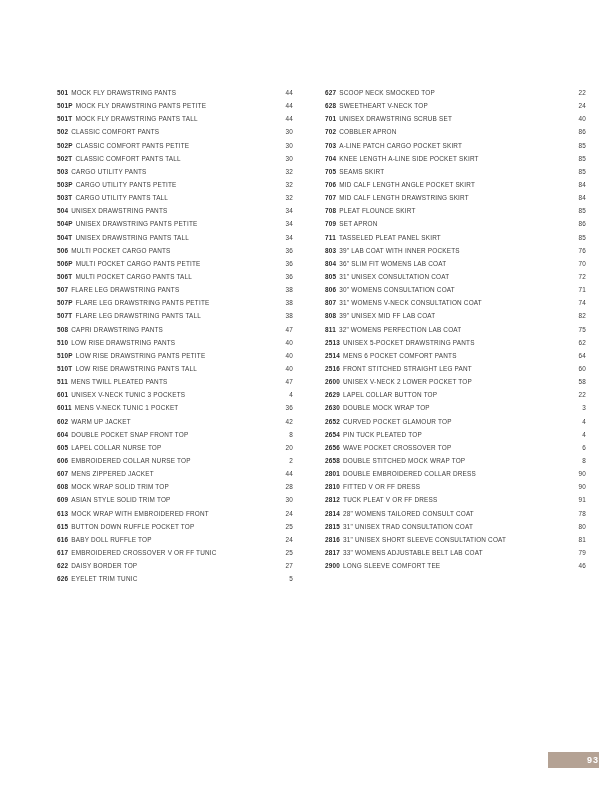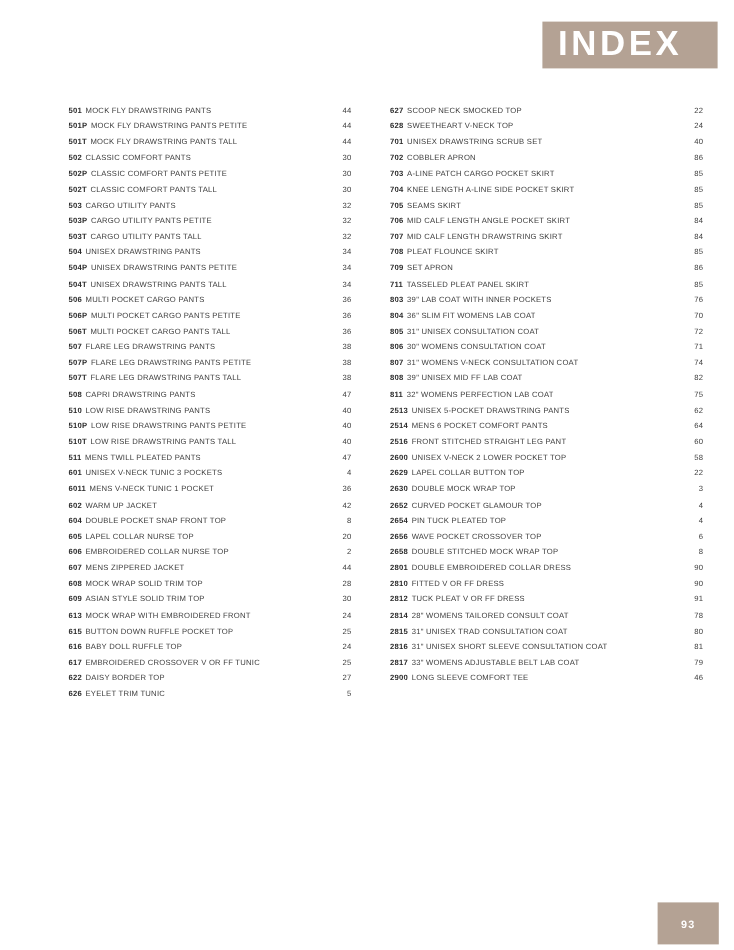--- a/index.html
+++ b/index.html
@@ -29,35 +29,32 @@
     font-size:6.4px; line-height:13.15px;
     color:#3c3c3c; letter-spacing:0.2px;
     white-space:nowrap;
   }
   .entry-text { overflow:hidden; }
   .code { font-weight:bold; color:#2b2b2b; margin-right:3px; }
   .pg { margin-left:8px; color:#3c3c3c; }
   .footer-badge {
     position:absolute;
     left:548px; top:752px;
-    width:51px; height:35px;
+    width:51px; height:16px;
     background:#b4a294;
     color:#ffffff;
     font-size:9px; font-weight:bold; letter-spacing:1px;
-    display:flex; align-items:center; justify-content:center;
+    display:flex; align-items:center; justify-content:flex-end;
   }
 </style>
 </head>
 <body>
 
 <div class="page">
 
-  <div class="banner">
-    <span>INDEX</span>
-  </div>
 
   <div class="col col-left">
       <div class="row">
         <span class="entry-text"><span class="code">501</span><span>MOCK FLY DRAWSTRING PANTS</span></span>
         <span class="pg">44</span>
       </div>
       <div class="row">
         <span class="entry-text"><span class="code">501P</span><span>MOCK FLY DRAWSTRING PANTS PETITE</span></span>
         <span class="pg">44</span>
       </div>

